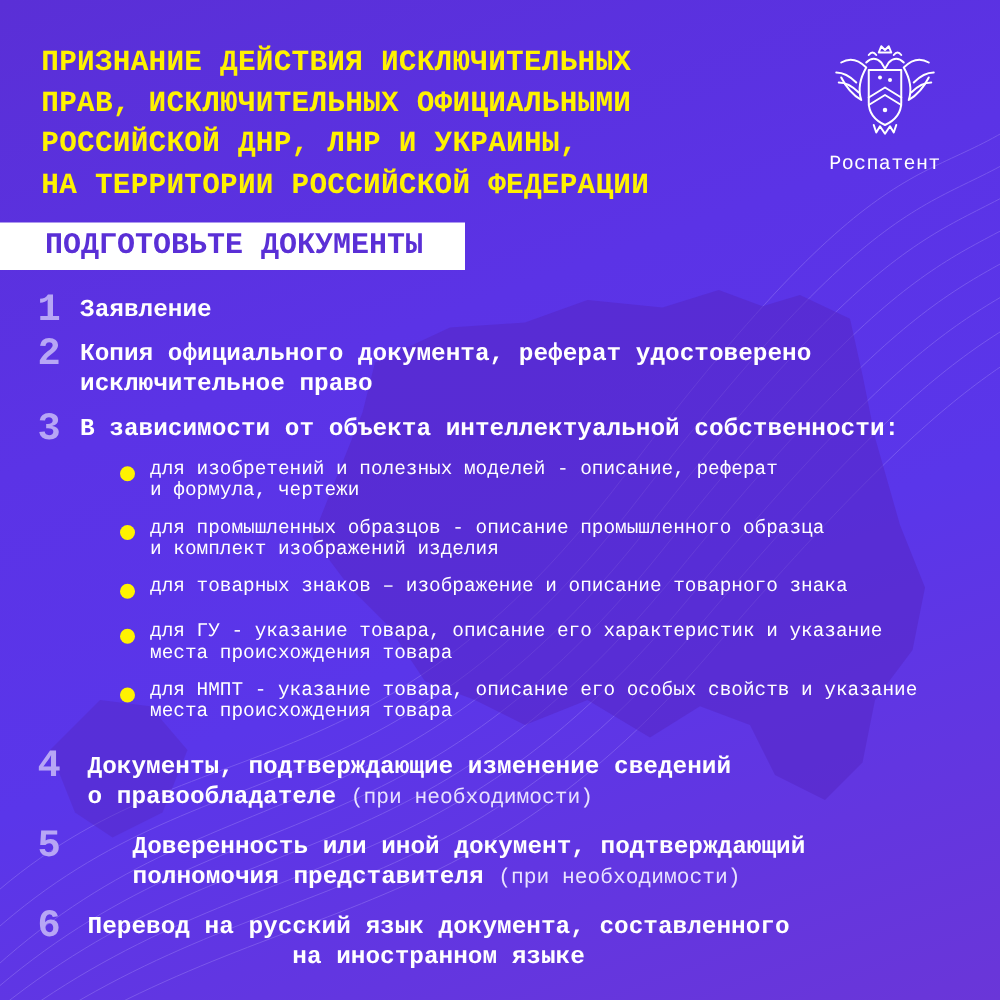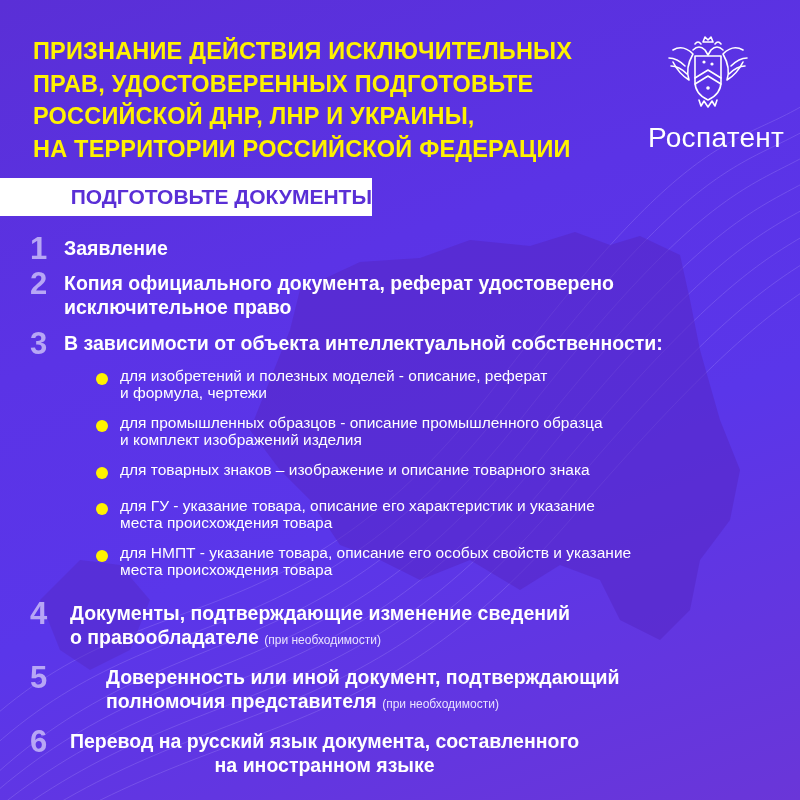--- a/index.html
+++ b/index.html
@@ -1,42 +1,43 @@
 <!DOCTYPE html>
 <html><head>
 <meta charset="utf-8">
 <style>
   html, body { margin:0; padding:0; }
   body { width:800px; height:800px; overflow:hidden; font-family:"Liberation Sans", "DejaVu Sans", sans-serif; }
   .page {
     position:relative; width:800px; height:800px; overflow:hidden;
     background: linear-gradient(160deg, #5a2fd6 0%, #5b33e6 35%, #5a36ea 60%, #6a36d8 100%);
+    font-family: Liberation Mono, monospace;
   }
   .map {
     position:absolute; left:0; top:0; width:800px; height:800px; pointer-events:none;
   }
   .waves { position:absolute; left:0; top:0; width:800px; height:800px; pointer-events:none; opacity:.25; }
   .title {
     position:absolute; left:33px; top:35px; width:580px;
     color:#fff200; font-weight:700; font-size:23.5px; line-height:32.5px; letter-spacing:0.2px;
     margin:0;
   }
   .title span { display:block; white-space:nowrap; }
   .logo { position:absolute; left:648px; top:34px; width:120px; text-align:center; }
   .logo svg { width:86px; height:80px; display:block; margin:0 auto; }
-  .logo-text { color:#fff; font-size:28px; margin-top:8px; letter-spacing:0.3px; }
+  .logo-text { color:#fff; font-size:16px; margin-top:8px; letter-spacing:0.3px; }
   .section-label {
     position:absolute; left:0; top:178px; height:38px; width:372px;
-    background:#fff; color:#5a2fd6; font-weight:700; font-size:21px;
-    line-height:38px; padding-left:36px; box-sizing:border-box; white-space:nowrap;text-align:right;
+    background:#fff; color:#5a2fd6; font-weight:700; font-size:24px;
+    line-height:38px; padding-left:36px; box-sizing:border-box; white-space:nowrap;
   }
   .item { position:absolute; left:30px; display:flex; color:#fff; }
   .num { width:34px; flex:0 0 34px; font-weight:700; font-size:31px; line-height:30px; color:#b7a6f5; }
   .item-text { font-size:19.5px; line-height:24px; font-weight:700; }
-  .item-text .note { font-weight:400; font-size:12px; color:#e9e3ff; }
+  .item-text .note { font-weight:400; font-size:17px; color:#e9e3ff; }
   .item-text span.line { display:block; white-space:nowrap; }
   .bullets { position:absolute; left:84px; top:367px; color:#fff; }
   .bullet { display:flex; position:absolute; left:12px; white-space:nowrap; }
   .dot { width:12px; height:12px; border-radius:50%; background:#fff200; margin-top:6px; margin-right:12px; flex:0 0 12px; }
   .bullet-text { font-size:15.5px; line-height:17px; }
   .bullet-text span { display:block; }
 </style>
 </head>
 <body>
 
@@ -55,21 +56,21 @@
     </g>
   </svg>
 
   <svg class="map" viewBox="0 0 800 800">
     <path fill="#5527c4" opacity="0.55" d="M300 290 L360 262 L420 258 L470 240 L530 246 L575 232 L610 245 L640 236 L680 255 L690 300 L700 350 L720 420 L740 470 L730 520 L700 560 L690 610 L660 640 L620 620 L600 580 L560 565 L520 590 L470 560 L420 580 L380 560 L340 545 L310 500 L280 470 L250 430 L270 380 L290 330 Z"></path>
     <path fill="#5527c4" opacity="0.45" d="M40 600 L80 560 L120 565 L150 600 L130 650 L90 670 L60 650 Z"></path>
   </svg>
 
   <h1 class="title">
     <span>ПРИЗНАНИЕ ДЕЙСТВИЯ ИСКЛЮЧИТЕЛЬНЫХ</span>
-    <span>ПРАВ, УДОСТОВЕРЕННЫХ ПОДГОТОВЬТЕ</span>
+    <span>ПРАВ, ИСКЛЮЧИТЕЛЬНЫХ ОФИЦИАЛЬНЫМИ</span>
     <span>РОССИЙСКОЙ ДНР, ЛНР И УКРАИНЫ,</span>
     <span>НА ТЕРРИТОРИИ РОССИЙСКОЙ ФЕДЕРАЦИИ</span>
   </h1>
 
   <div class="logo">
     <svg viewBox="0 0 86 80">
       <g fill="none" stroke="#fff" stroke-width="1.6" stroke-linecap="round" stroke-linejoin="round">
         <path d="M38 8 L40 3 L43 6 L46 3 L48 8 Z"></path>
         <path d="M30 10 q3 -4 6 0"></path>
           <path d="M50 10 q3 -4 6 0"></path>

